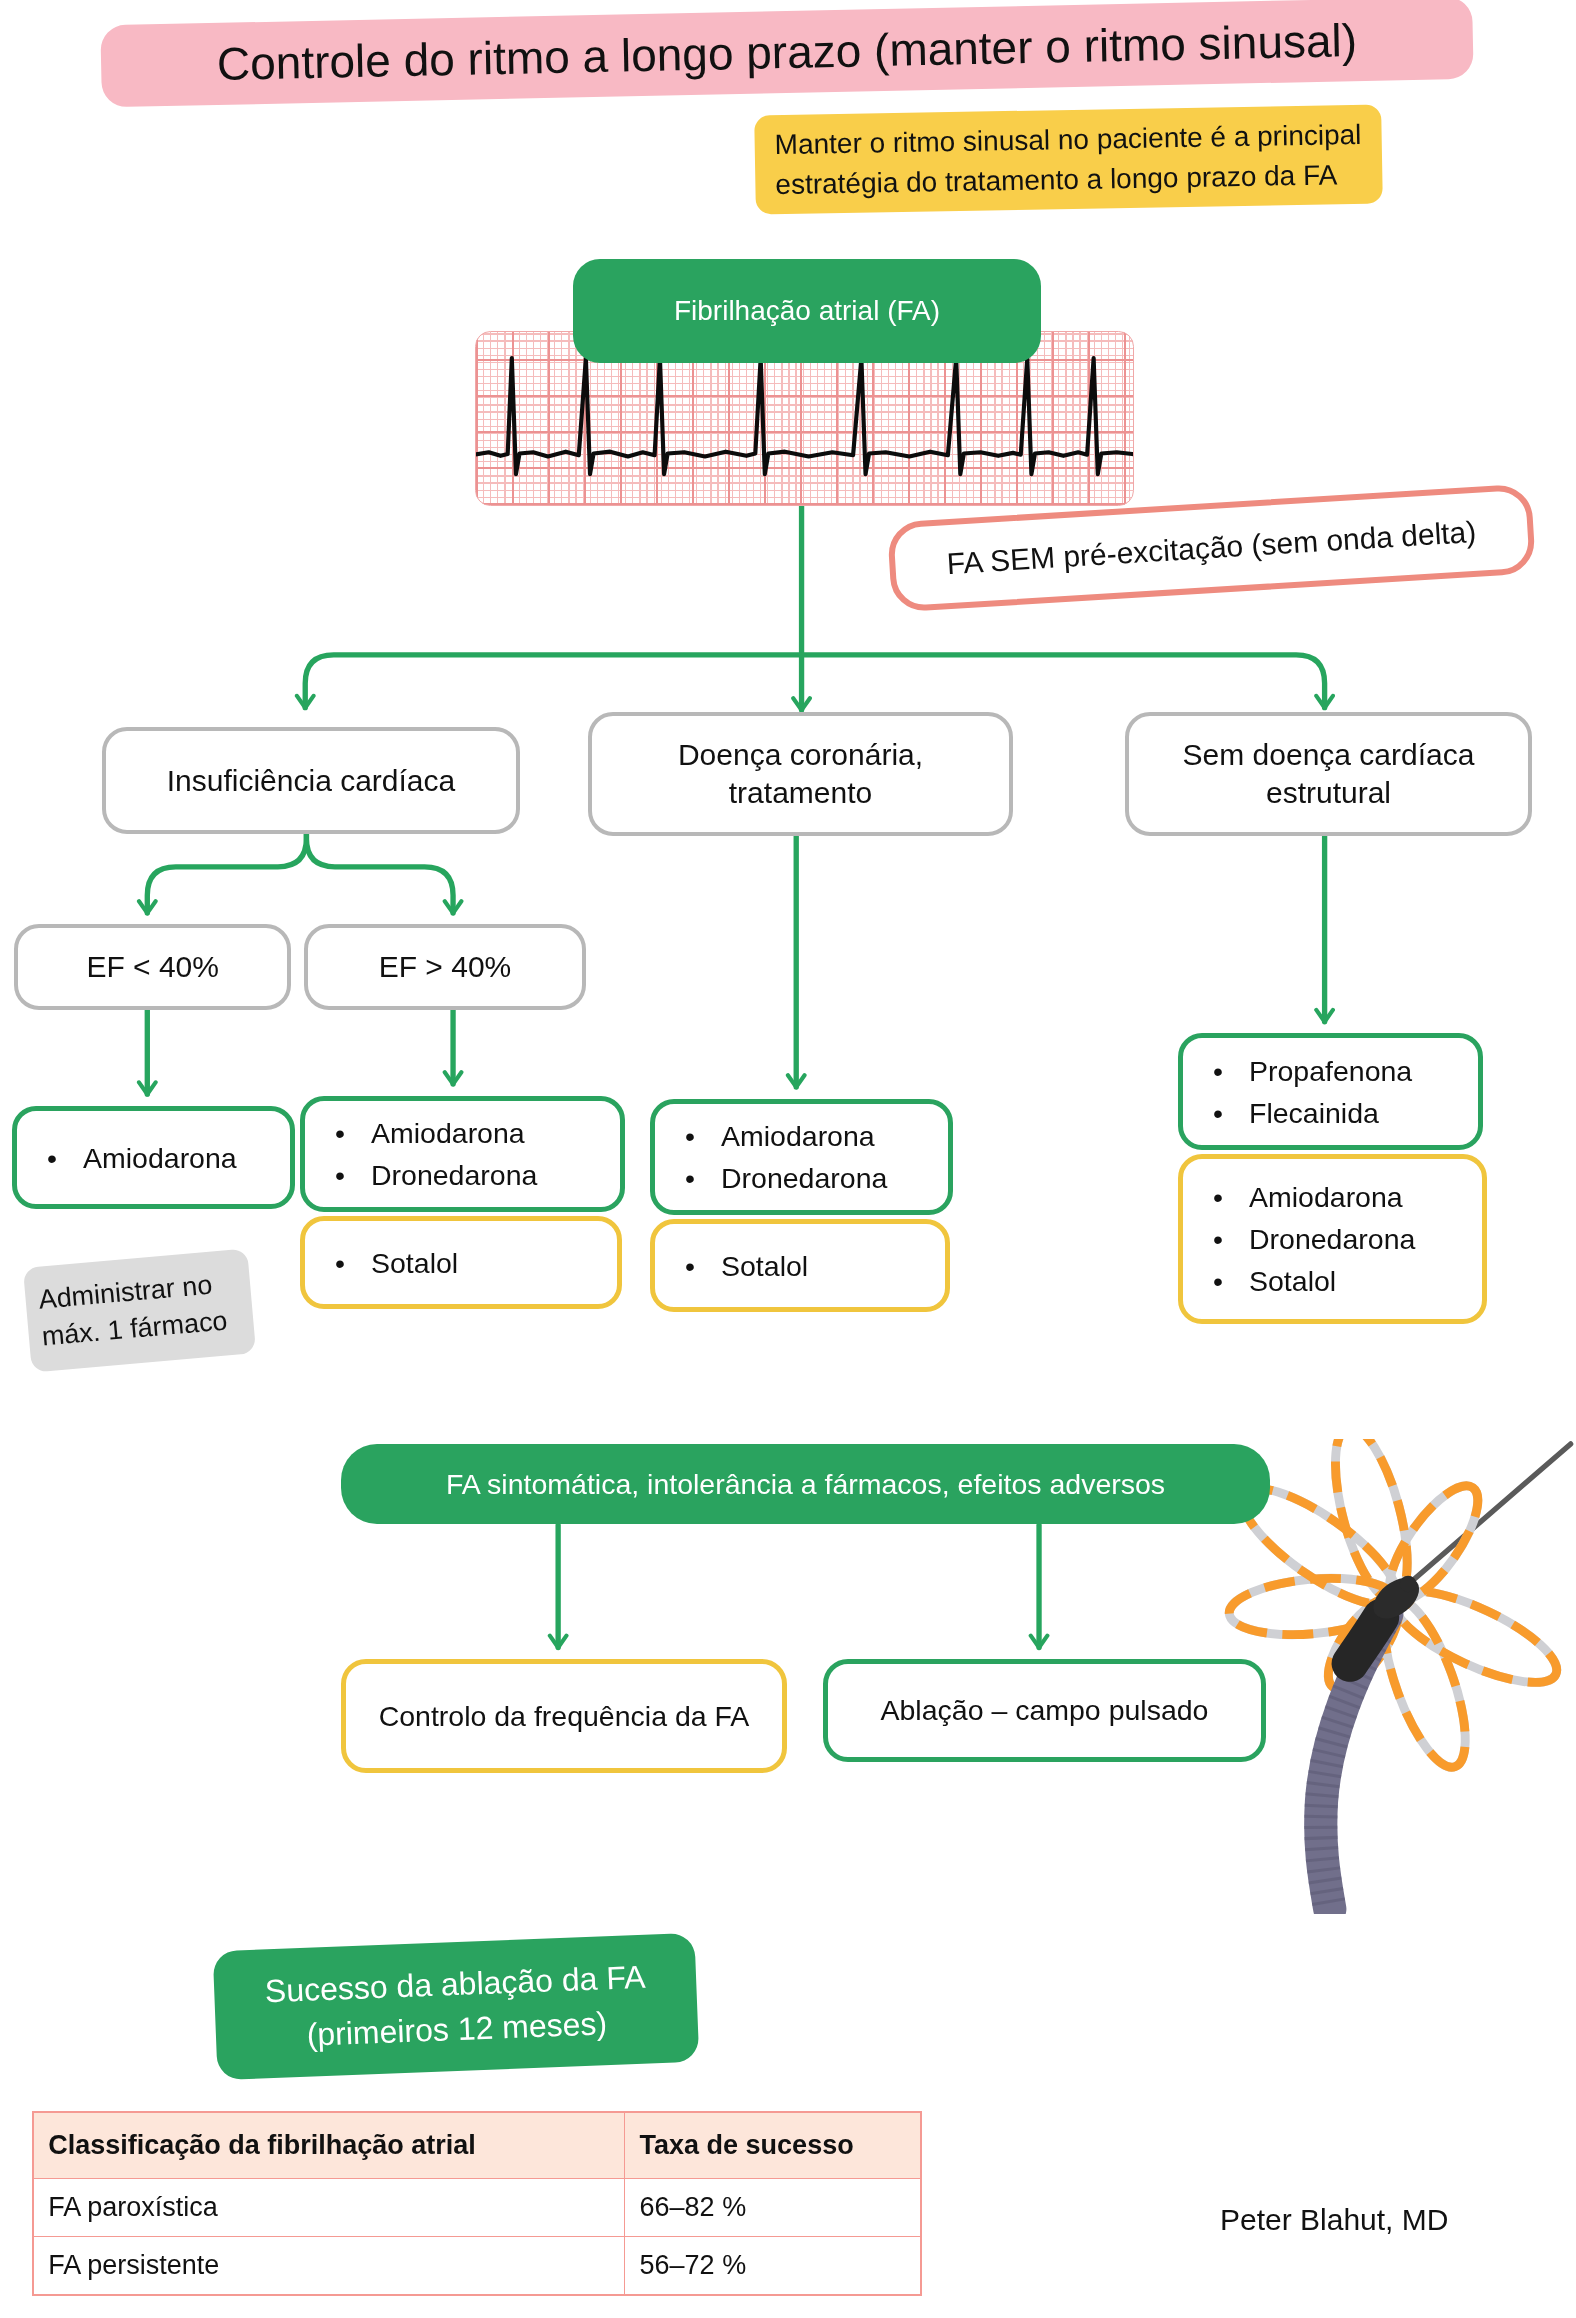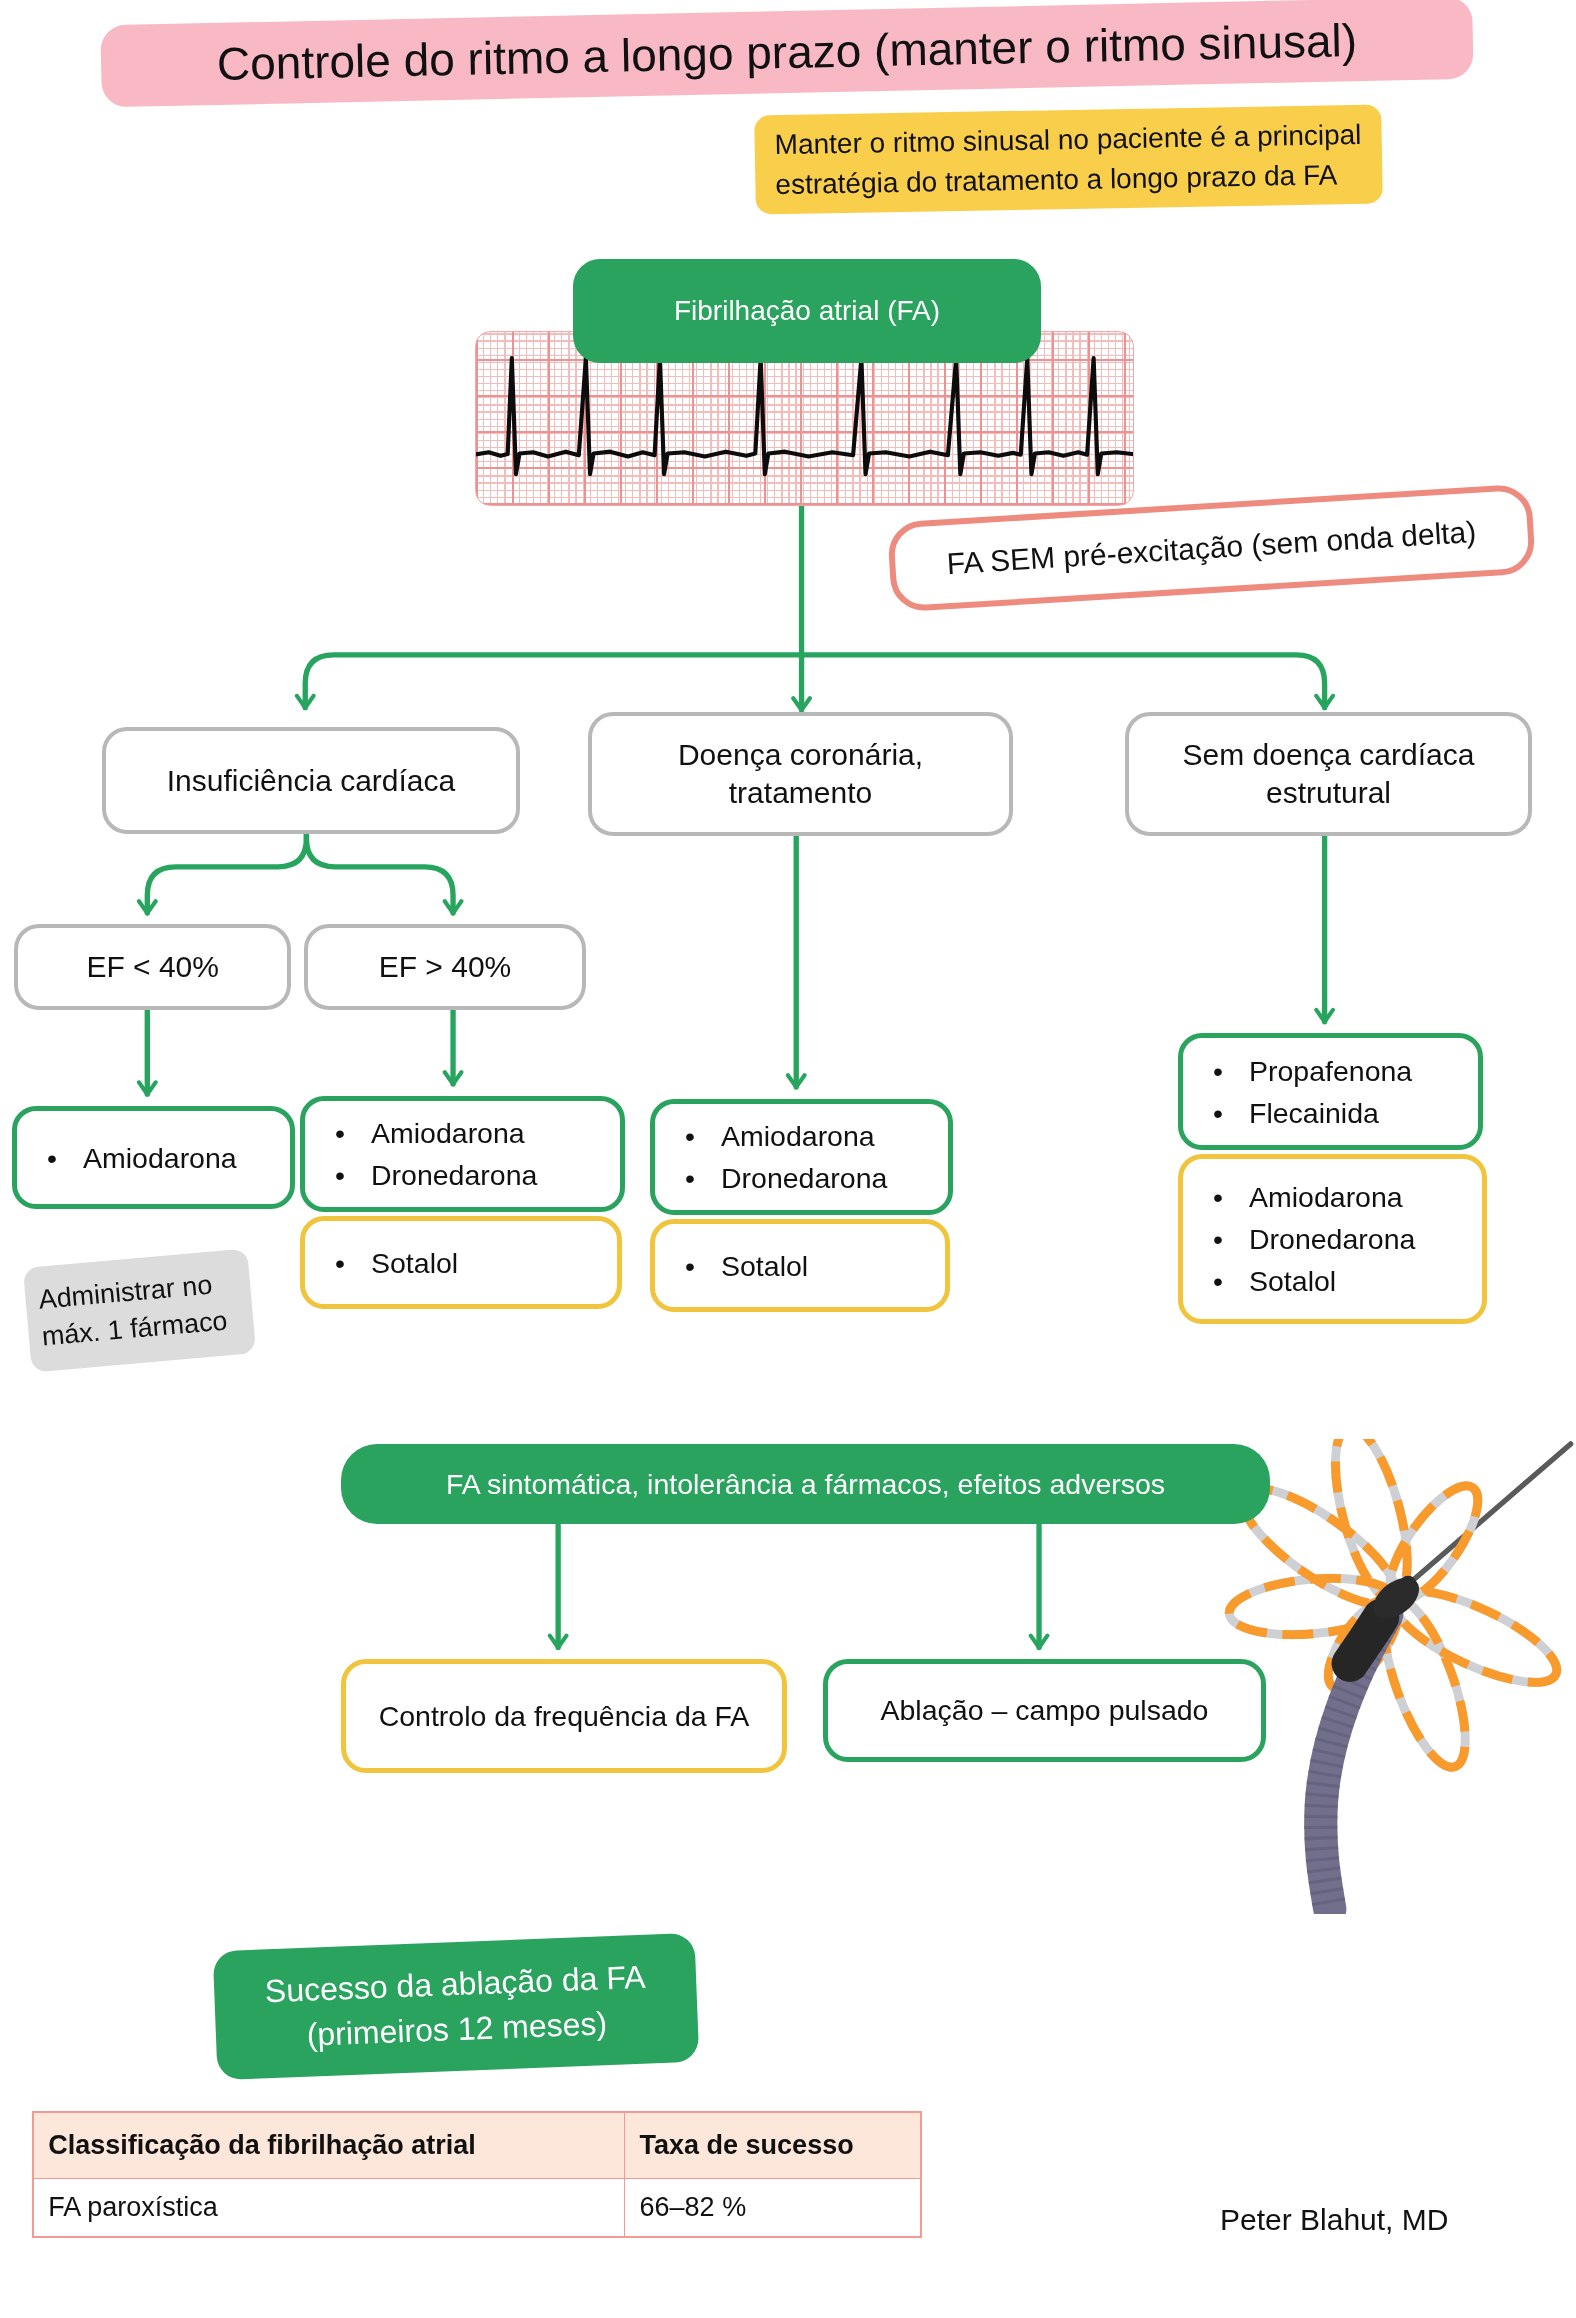--- a/index.html
+++ b/index.html
@@ -274,20 +274,24 @@
       <tr>
         <th>Classificação da fibrilhação atrial</th>
         <th>Taxa de sucesso</th>
       </tr>
     </thead>
     <tbody>
       <tr>
         <td>FA paroxística</td>
         <td>66–82 %</td>
       </tr>
+      <tr>
+        <td>FA persistente</td>
+        <td>56–72 %</td>
+      </tr>
     </tbody>
   </table>
 
   <div class="abs credit z2">
     <span>Peter Blahut, MD</span>
   </div>
 
 </div>
 
 

